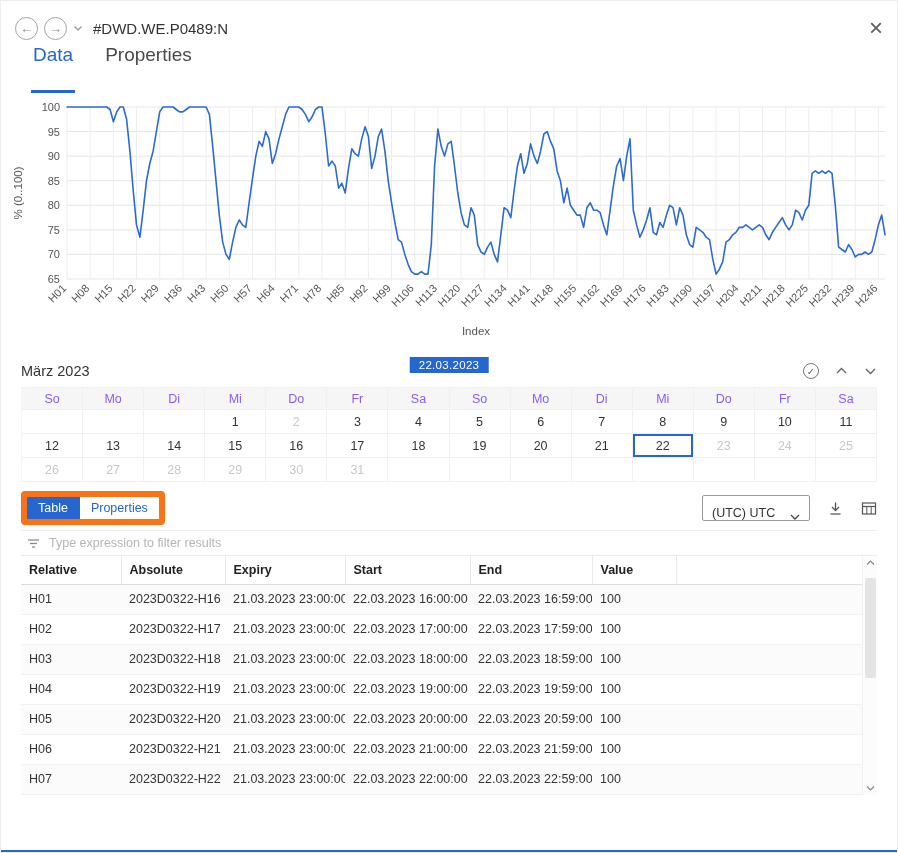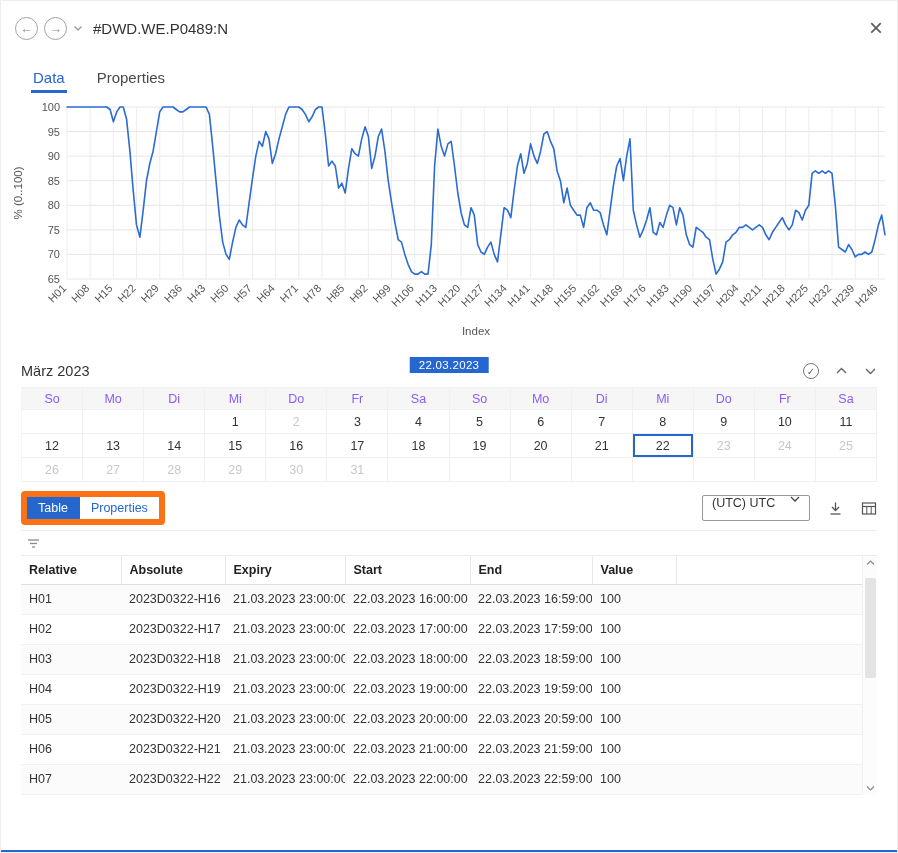--- a/index.html
+++ b/index.html
@@ -7,21 +7,21 @@
   .window{position:relative;width:898px;height:853px;background:#fff;overflow:hidden;border:1px solid #ededed}
   
   .titlebar{display:flex;align-items:center;height:54px;padding:0 14px}
   .nav-btn{width:23px;height:23px;border:1px solid #a3a3a3;border-radius:50%;background:#fff;color:#8c8c8c;
            font-size:13px;display:flex;align-items:center;justify-content:center;cursor:pointer;margin-right:6px}
   .title-chevron{display:flex;align-items:center;margin:0 4px 0 0;color:#999}
   .window-title{font-size:15px;font-weight:400;color:#333;margin-left:6px}
   .close-btn{margin-left:auto;font-size:24px;color:#5f5f5f;background:none;border:none;cursor:pointer;line-height:1}
   
   .main-tabs{display:flex;gap:28px;padding-left:30px;height:38px;align-items:flex-end}
-  .main-tab{font-size:15px;color:#4a4a4a;padding:4px 2px 4px;cursor:pointer;border-bottom:3px solid transparent}
+  .main-tab{font-size:19px;color:#4a4a4a;padding:4px 2px 24px;cursor:pointer;border-bottom:3px solid transparent}
   .main-tab.active{color:#2566cf;border-bottom-color:#2566cf}
   
   .chart-wrap{padding:4px 6px 0 8px}
   #chart-svg text.tick{font-size:11px;fill:#555;font-family:"Liberation Sans",sans-serif}
   #chart-svg text.axis-label{font-size:11.5px;fill:#555;font-family:"Liberation Sans",sans-serif}
   
   .cal-header{position:relative;display:flex;align-items:center;height:28px;margin:10px 20px 2px}
   .cal-month{font-size:14.5px;color:#333}
   .cal-badge{position:absolute;left:50%;top:0;transform:translateX(-50%);background:#2566cf;color:#fff;
              font-size:11.5px;padding:2px 9px;letter-spacing:.3px}
@@ -36,21 +36,21 @@
   .cal-day{height:24px;background:#fff;color:#333;cursor:pointer}
   .cal-day.muted{color:#c8c8c8;cursor:default}
   .cal-day.selected{box-shadow:inset 0 0 0 2px #2566cf}
   
   .table-toolbar{display:flex;align-items:center;margin:12px 20px 0;height:28px}
   .seg{display:flex;border:6px solid #f97316;border-radius:4px;overflow:hidden}
   .seg-item{font-size:12.5px;padding:4px 11px;cursor:pointer;background:#fff;color:#2566cf}
   .seg-item.active{background:#2566cf;color:#fff}
   .seg-item + .seg-item{border-left:1px solid #2566cf}
   .toolbar-right{margin-left:auto;display:flex;align-items:center;gap:18px}
-  .tz-select{display:flex;align-items:flex-start;border:1px solid #9a9a9a;border-radius:2px;height:26px;padding:0 9px;
+  .tz-select{display:flex;align-items:flex-end;border:1px solid #9a9a9a;border-radius:2px;height:26px;padding:0 9px;
              font-size:12.5px;color:#333;cursor:pointer;min-width:108px;justify-content:space-between;gap:14px}
   .tool-icon{display:flex;align-items:center;cursor:pointer}
   
   .filter-bar{display:flex;align-items:center;gap:9px;margin:8px 20px 0;height:26px;
               border-top:1px solid #ececec;border-bottom:1px solid #ececec;padding:0 6px}
   .filter-input{flex:1;border:none;outline:none;font-size:12.5px;color:#333;background:transparent}
   .filter-input::placeholder{color:#b5b5b5}
   
   .table-wrap{position:relative;margin:0 20px;padding-right:15px}
   table{width:100%;border-collapse:collapse;table-layout:fixed}
@@ -299,20 +299,21 @@
   </div>
 
   <div class="filter-bar">
     <span style="display:flex">
       <svg width="13" height="11" viewBox="0 0 13 11">
           <line x1="1" y1="2" x2="12" y2="2" stroke="#8a8a8a" stroke-width="1.3"></line>
           <line x1="3" y1="5.5" x2="10" y2="5.5" stroke="#8a8a8a" stroke-width="1.3"></line>
           <line x1="5" y1="9" x2="8" y2="9" stroke="#8a8a8a" stroke-width="1.3"></line>
         </svg>
     </span>
+    <input class="filter-input" type="text" placeholder="Type expression to filter results" style="">
   </div>
 
   <div class="table-wrap">
     <table>
       <colgroup>
         <col style="width:100px">
           <col style="width:104px">
           <col style="width:120px">
         <col style="width:125px">
           <col style="width:122px">

